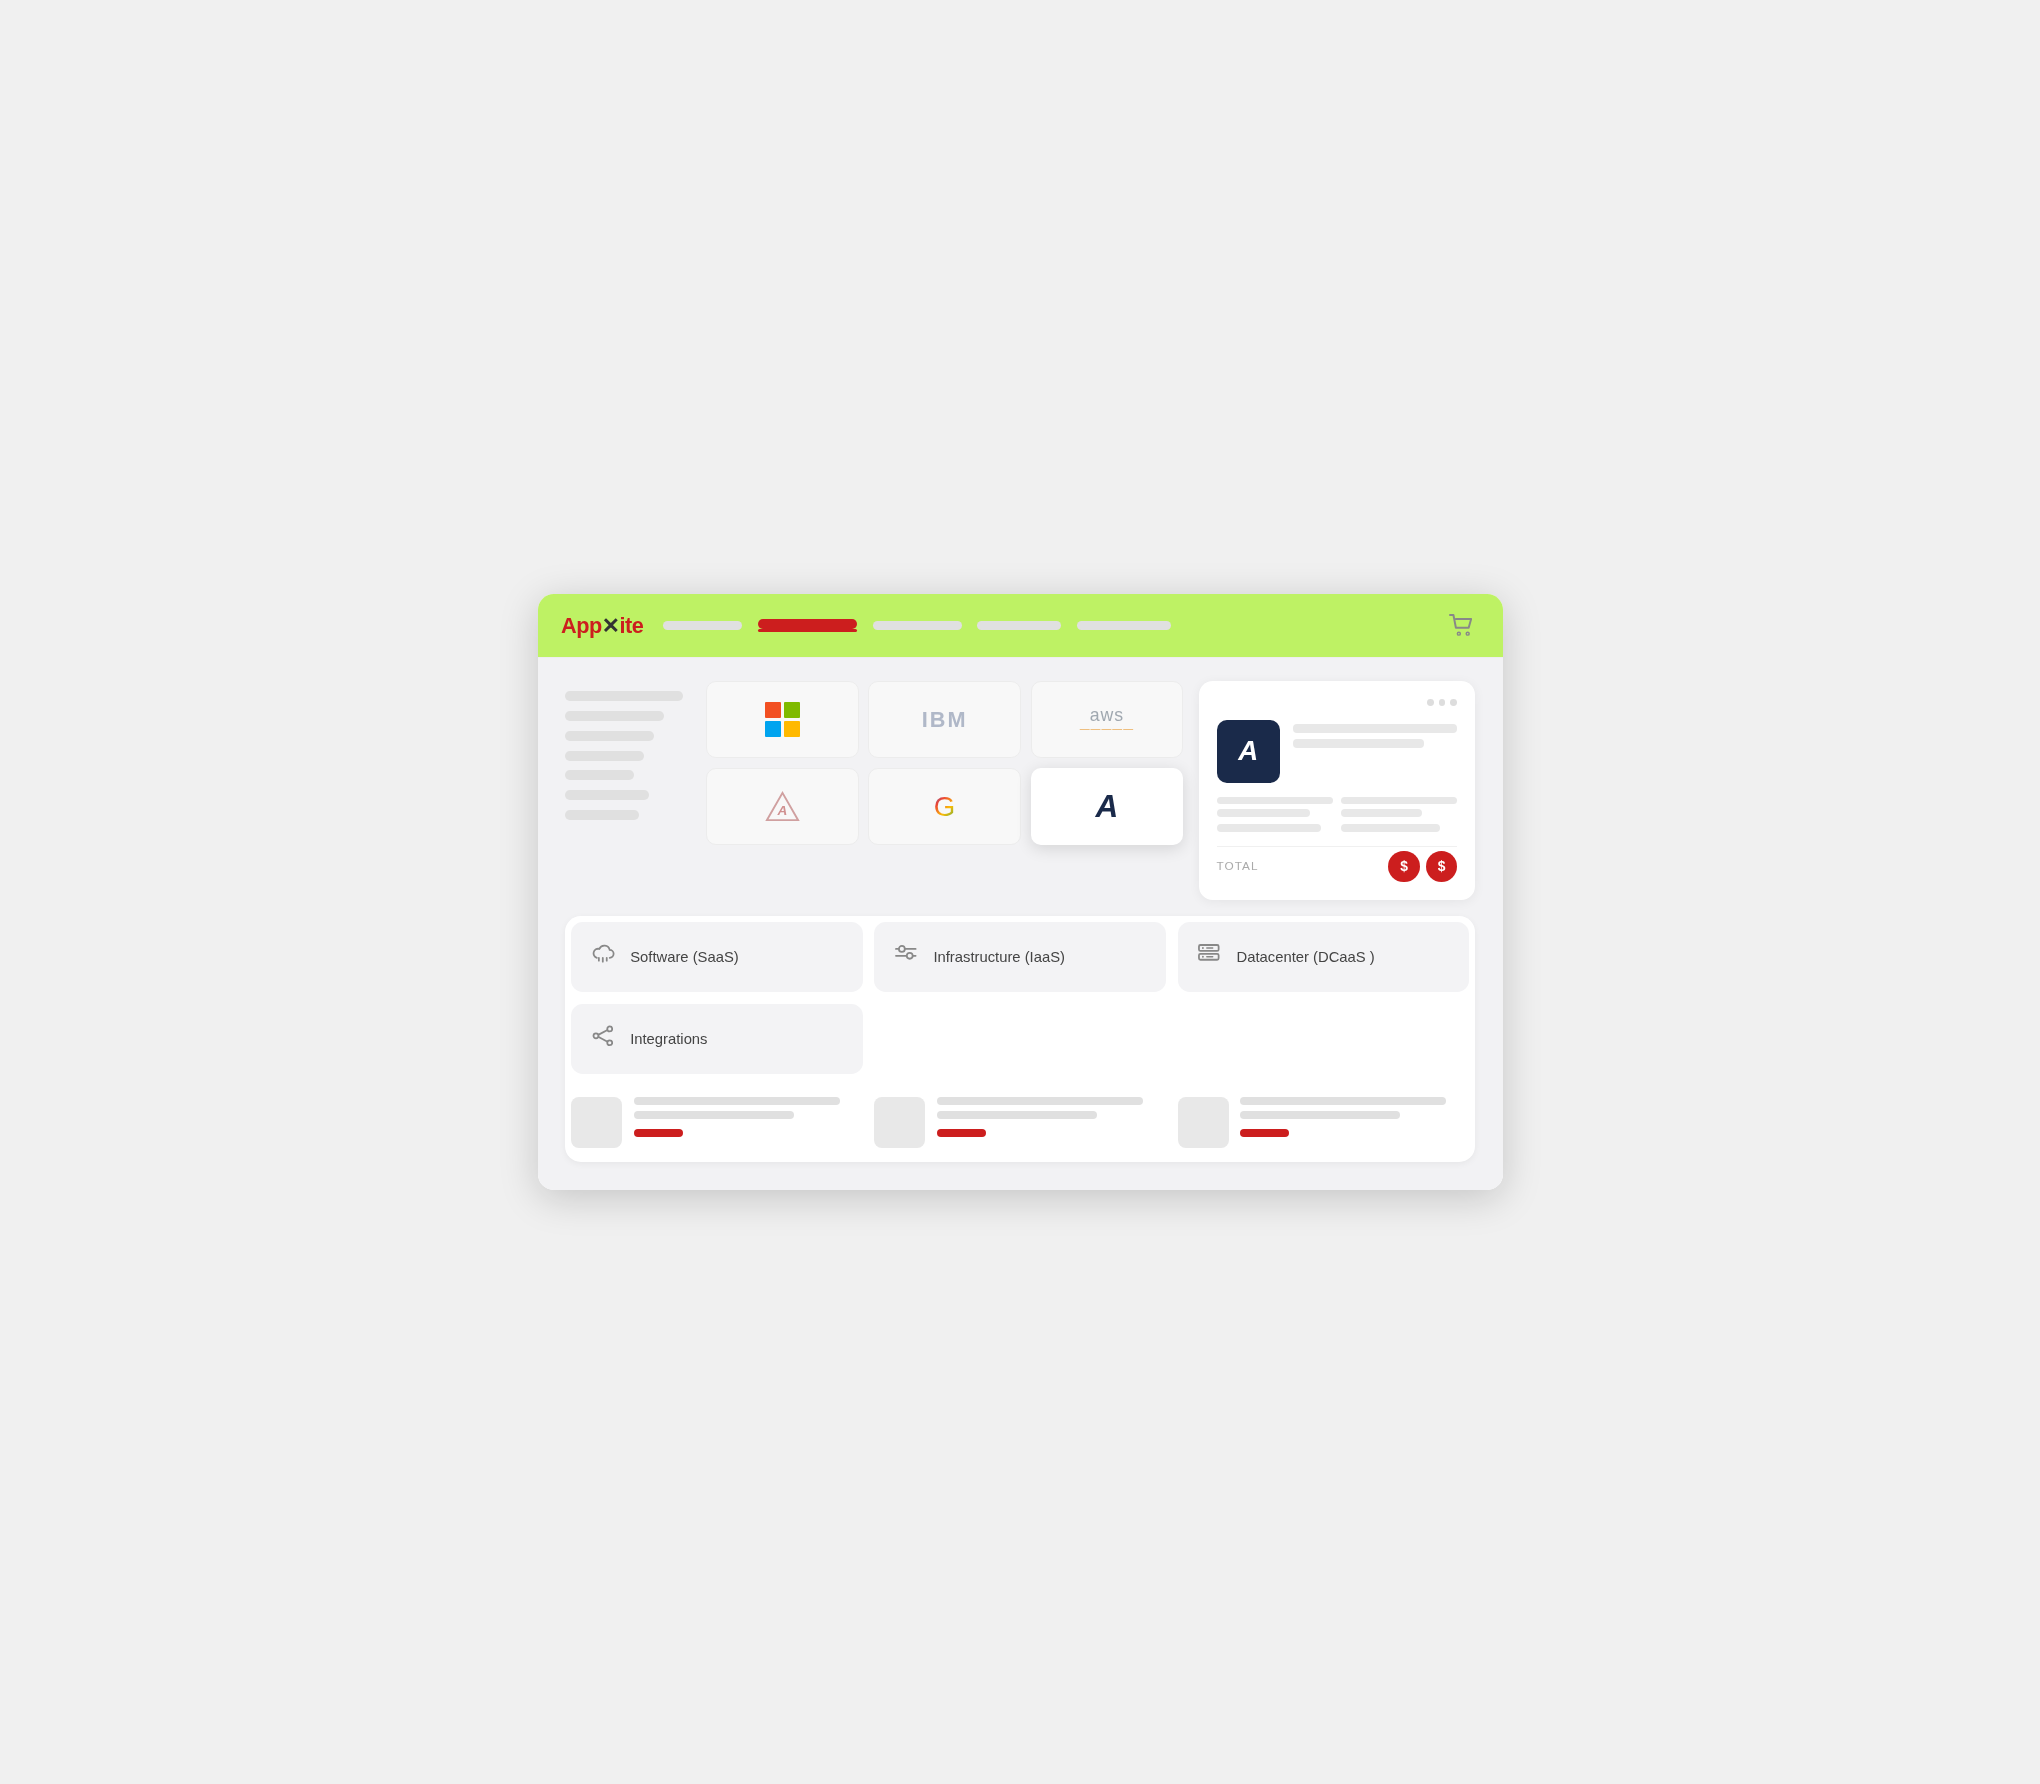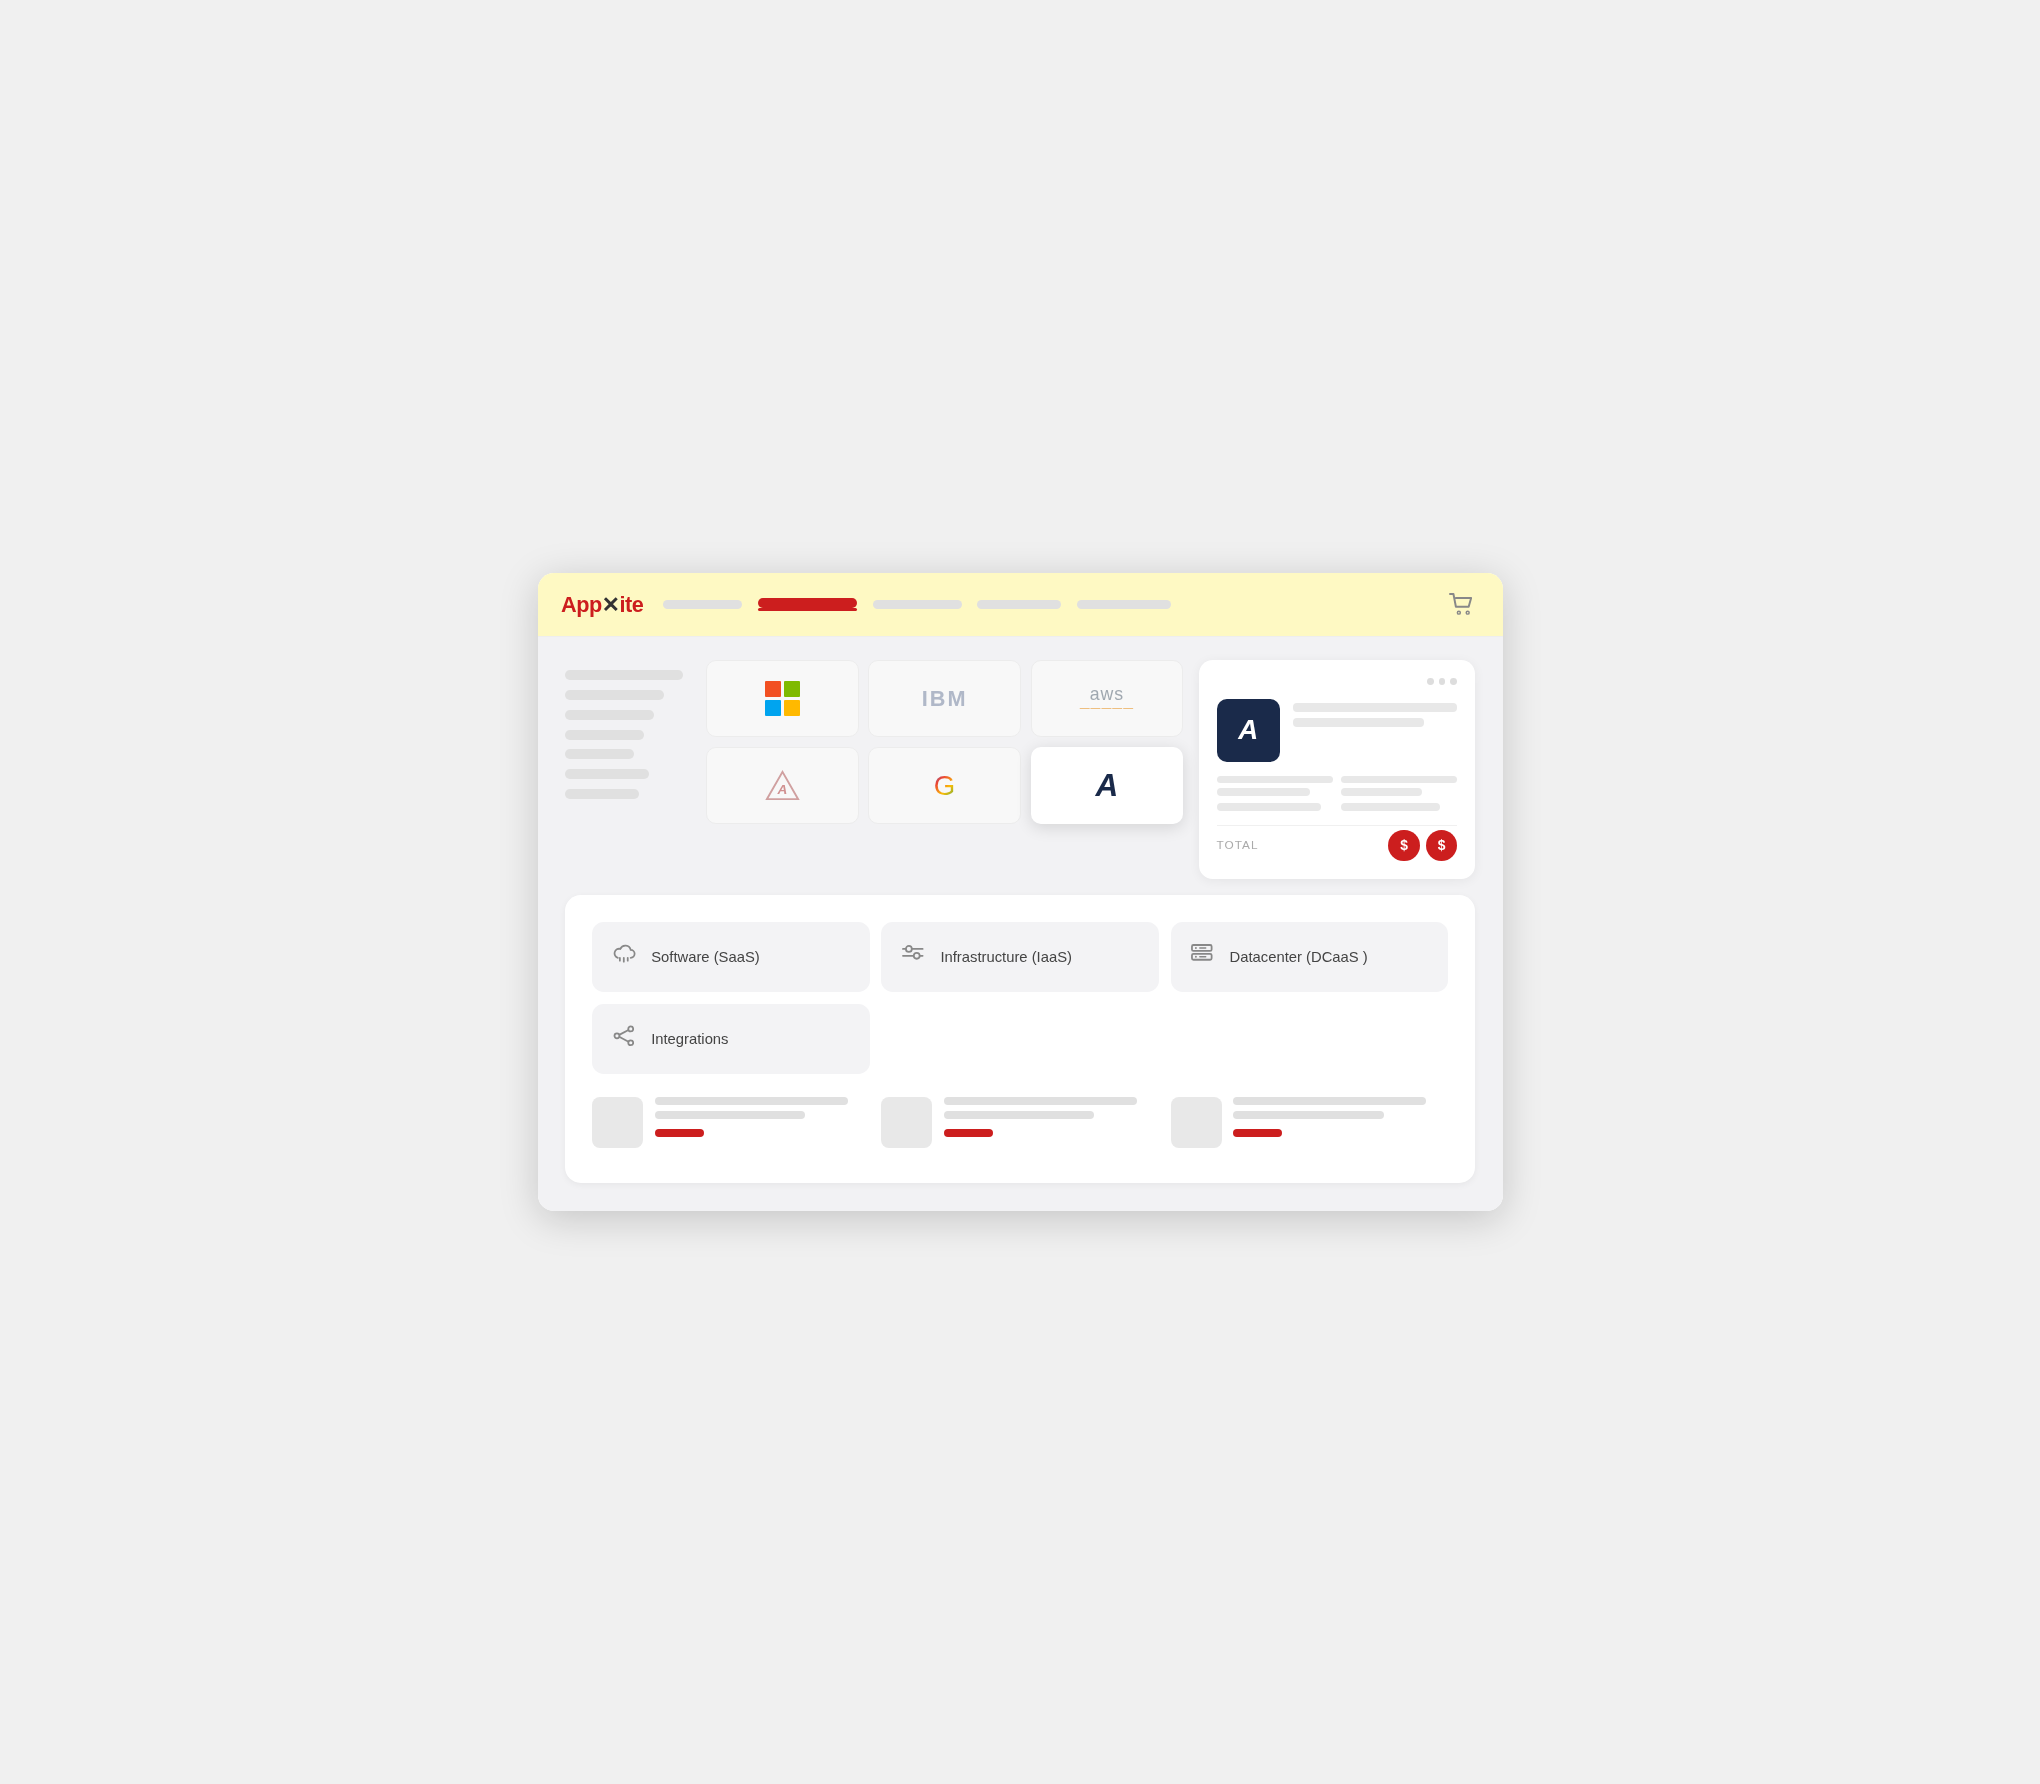--- a/index.html
+++ b/index.html
@@ -20,21 +20,21 @@
       width: 100%;
       max-width: 965px;
       overflow: hidden;
     }
 
     
     .nav-bar {
       display: flex;
       align-items: center;
       padding: 13.8px 23.6px;
-      background: #fef9c3;
+      background: #bef264;
       border-bottom: 1px solid #eee;
       gap: 19.7px;
     }
 
     .logo {
       display: flex;
       align-items: center;
       gap: 3.9px;
       flex-shrink: 0;
     }
@@ -376,21 +376,21 @@
       justify-content: center;
       color: #fff;
       font-size: 13.8px;
       font-weight: 700;
     }
 
     
     .category-section {
       background: #fff;
       border-radius: 15.8px;
-      padding: 27px;
+      padding: 6px;
       box-shadow: 0 2px 7.9px rgba(0,0,0,0.05);
     }
 
     .category-grid {
       display: grid;
       grid-template-columns: repeat(3, 1fr);
       gap: 11.8px;
       margin-bottom: 15.8px;
     }
 

